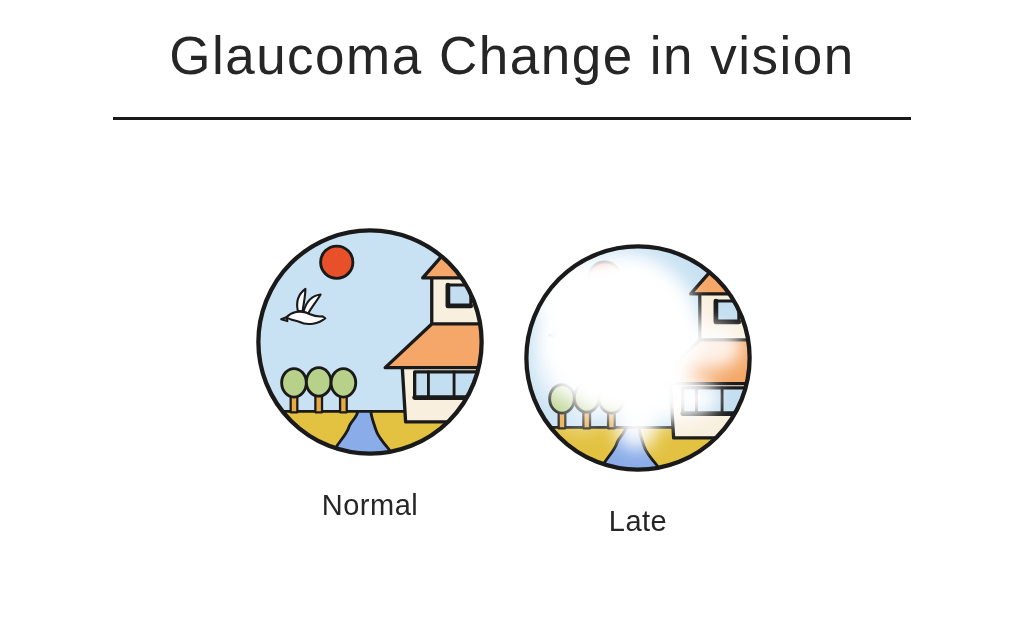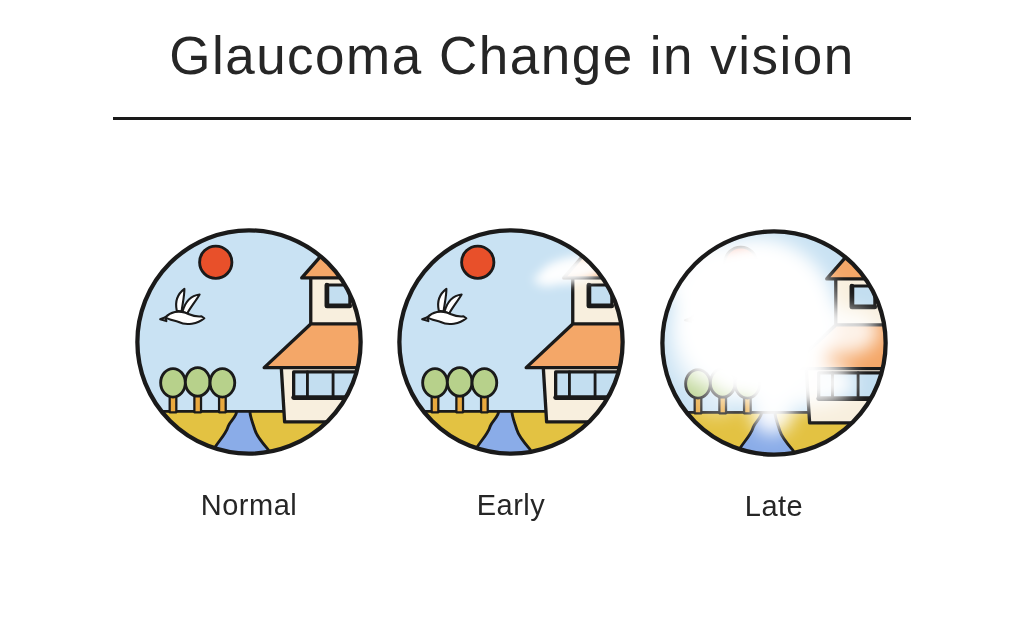--- a/index.html
+++ b/index.html
@@ -1,21 +1,21 @@
 <!DOCTYPE html>
 <html style="--outline: #1a1a1a; --sky: #c9e2f3; --sun: #e8502a; --canopy: #b7d18b; --trunk: #e9a93f; --ground: #e3c242; --river: #8aace8; --roof: #f4a768; --wall: #f8efde; --window: #c3def0; --haze: #ffffff; --text: #262626;"><head>
 <meta charset="utf-8">
 <style>
   html,body{margin:0;padding:0;background:#ffffff;}
   body{width:1024px;height:640px;overflow:hidden;font-family:"Liberation Sans",sans-serif;}
   .page{position:relative;width:1024px;height:640px;background:#fff;}
   .title{margin:26px 0 0 0;text-align:center;font-size:53px;font-weight:400;
          color:var(--text,#262626);letter-spacing:1.5px;line-height:1.15;}
   .rule{width:798px;height:3px;background:var(--outline,#1a1a1a);margin:30px auto 0 auto;}
-  .stages{display:flex;justify-content:center;align-items:flex-start;gap:34px;margin-top:108px;}
+  .stages{display:flex;justify-content:center;align-items:flex-start;gap:24px;margin-top:108px;}
   .stage{display:flex;flex-direction:column;align-items:center;width:228px;}
   .stage svg{display:block;}
   .stage-label{margin-top:33px;font-size:29px;font-weight:300;color:var(--text,#262626);letter-spacing:0.5px;}
   .defs-holder{position:absolute;width:0;height:0;overflow:hidden;}
 </style>
 </head>
 <body>
 
 <div class="page">
 
@@ -85,36 +85,23 @@
     <figure class="stage" style="margin:0">
       <svg width="228" height="228" viewBox="0 0 240 240">
         <g clip-path="url(#lens)">
           <use href="#scene"></use>
         </g>
         <circle cx="120" cy="120" r="117.5" fill="none" style="stroke:var(--outline)" stroke-width="4.5"></circle>
       </svg>
       <figcaption class="stage-label">Normal</figcaption>
     </figure>
 
-    <figure class="stage" style="margin:0">
-      <svg width="228" height="228" viewBox="0 0 240 240">
-        <g clip-path="url(#lens)">
-          <use href="#scene"></use>
-          <g filter="url(#blur-s)" style="fill:var(--haze)">
-            <ellipse cx="186" cy="44" rx="36" ry="14" transform="rotate(-10 186 44)" opacity="0.97"></ellipse>
-            <ellipse cx="158" cy="54" rx="14" ry="8" opacity="0.8"></ellipse>
-          </g>
-        </g>
-        <circle cx="120" cy="120" r="117.5" fill="none" style="stroke:var(--outline)" stroke-width="4.5"></circle>
-      </svg>
-      <figcaption class="stage-label">Early</figcaption>
-    </figure>
 
 
-    <figure class="stage" style="margin:1px">
+    <figure class="stage" style="margin:16px">
       <svg width="228" height="228" viewBox="0 0 240 240">
         <g clip-path="url(#lens)">
           <use href="#scene"></use>
           <g filter="url(#blur-l)" style="fill:var(--haze)">
             <ellipse cx="100" cy="95" rx="86" ry="86" opacity="1"></ellipse>
             <ellipse cx="50" cy="52" rx="46" ry="40" opacity="0.9"></ellipse>
             <ellipse cx="36" cy="118" rx="28" ry="52" opacity="0.5"></ellipse>
             <ellipse cx="190" cy="108" rx="40" ry="25" opacity="0.85"></ellipse>
             <ellipse cx="150" cy="162" rx="55" ry="26" opacity="0.95"></ellipse>
             <ellipse cx="100" cy="150" rx="38" ry="26" opacity="0.95"></ellipse>

